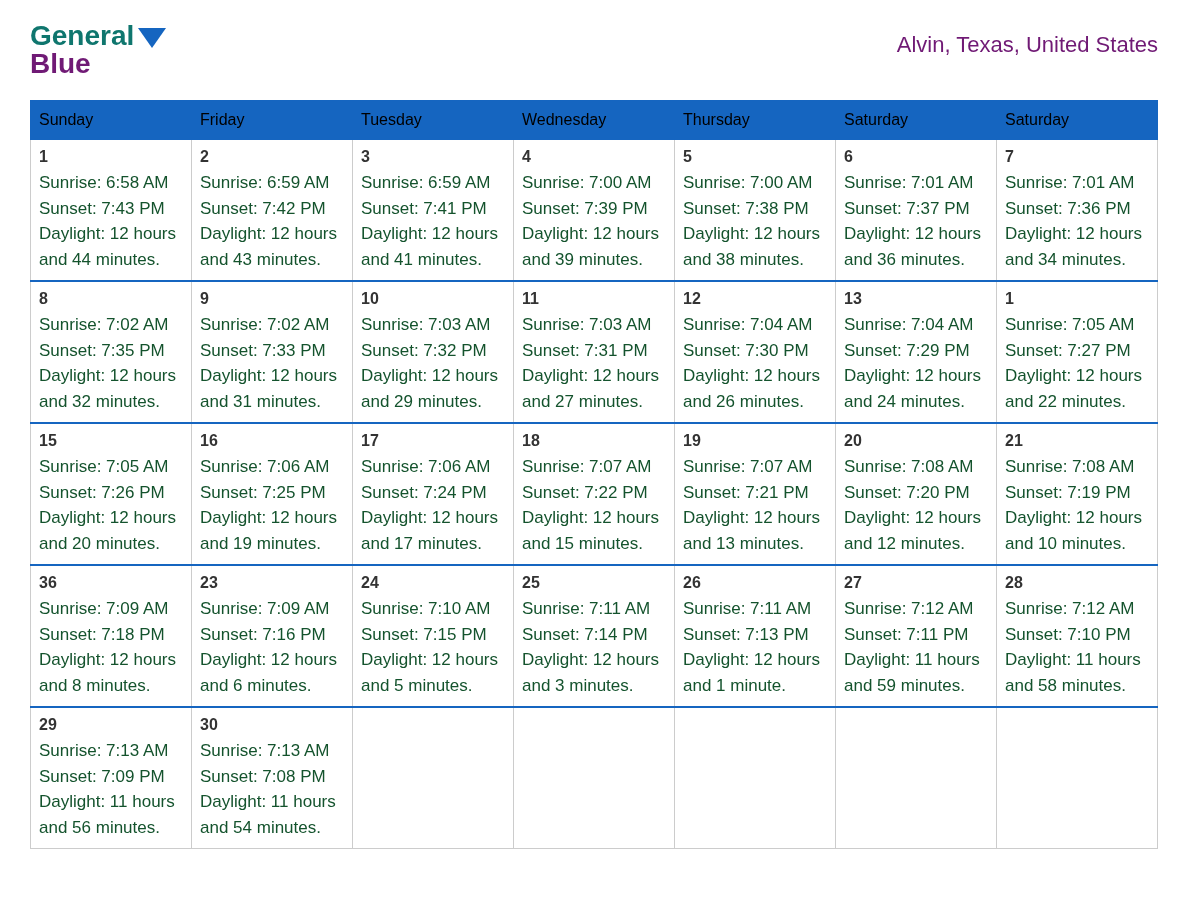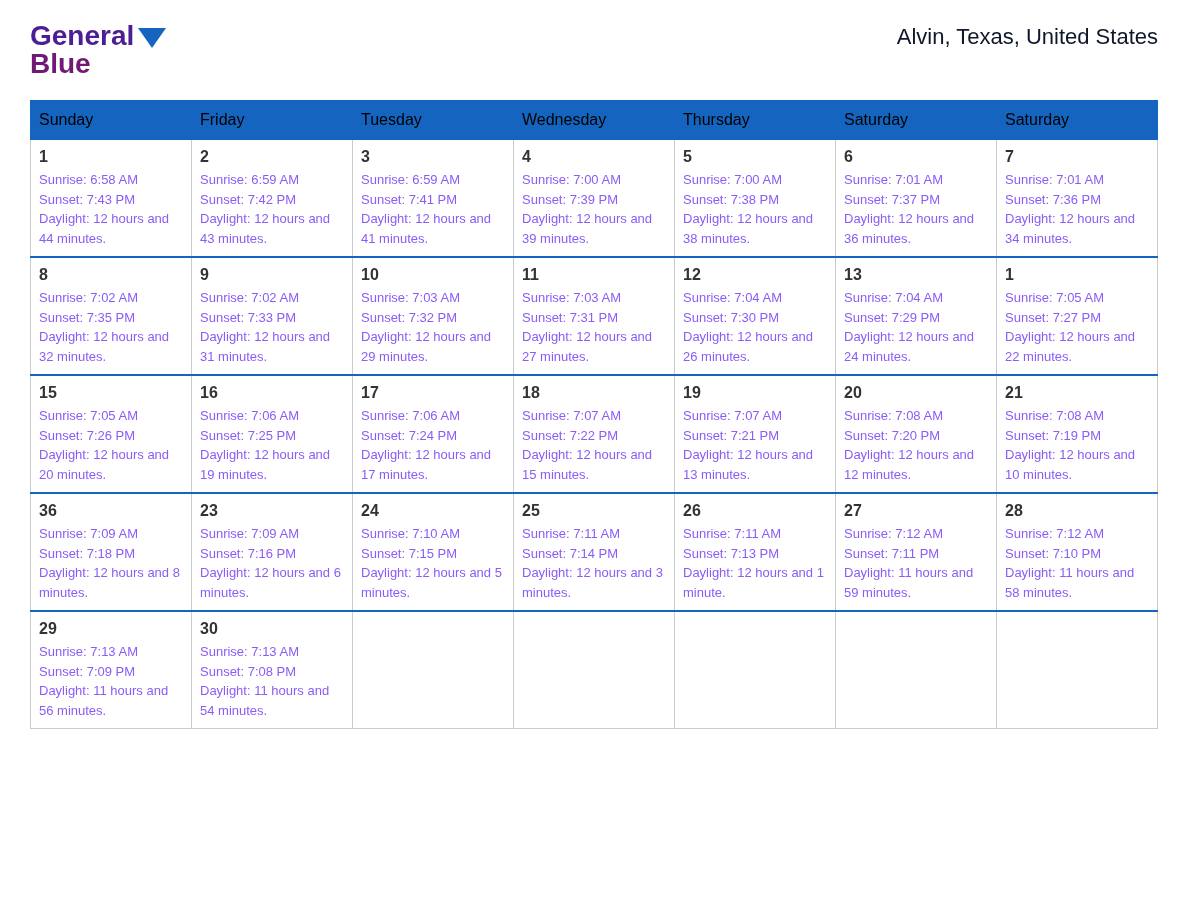--- a/index.html
+++ b/index.html
@@ -21,21 +21,21 @@
       flex-direction: column;
       align-items: flex-start;
     }
     .logo-top {
       display: flex;
       align-items: center;
     }
     .logo-general {
       font-size: 28px;
       font-weight: bold;
-      color: #4c1d95;
+      color: #0f766e;
     }
     .logo-arrow {
       width: 0;
       height: 0;
       border-left: 14px solid transparent;
       border-right: 14px solid transparent;
       border-top: 20px solid #1565C0;
       margin-left: 4px;
       margin-top: 4px;
     }
@@ -49,22 +49,22 @@
       text-align: right;
     }
     .month-title {
       font-size: 52px;
       font-weight: bold;
       color: #333;
       line-height: 1.1;
     }
     .location {
       font-size: 22px;
-      color: #0f172a;
-      margin-top: 4px;
+      color: #701a75;
+      margin-top: 12px;
     }
     .calendar {
       width: 100%;
       border-collapse: collapse;
       table-layout: fixed;
     }
     .calendar th {
       background-color: #1565C0;
       color: #000000;
       padding: 10px 8px;
@@ -83,23 +83,23 @@
       height: 110px;
     }
     .day-number {
       font-size: 16px;
       font-weight: bold;
       color: #333;
       margin-bottom: 4px;
       display: block;
     }
     .day-info {
-      font-size: 13px;
+      font-size: 17px;
       line-height: 1.5;
-      color: #8b5cf6;
+      color: #14532d;
     }
     .empty-cell {
       background: #fff;
     }
     tr:not(:first-child) td {
       border-top: 2px solid #1565C0;
     }
     tr td {
       border-bottom: 1px solid #ddd;
       border-left: 1px solid #ddd;

